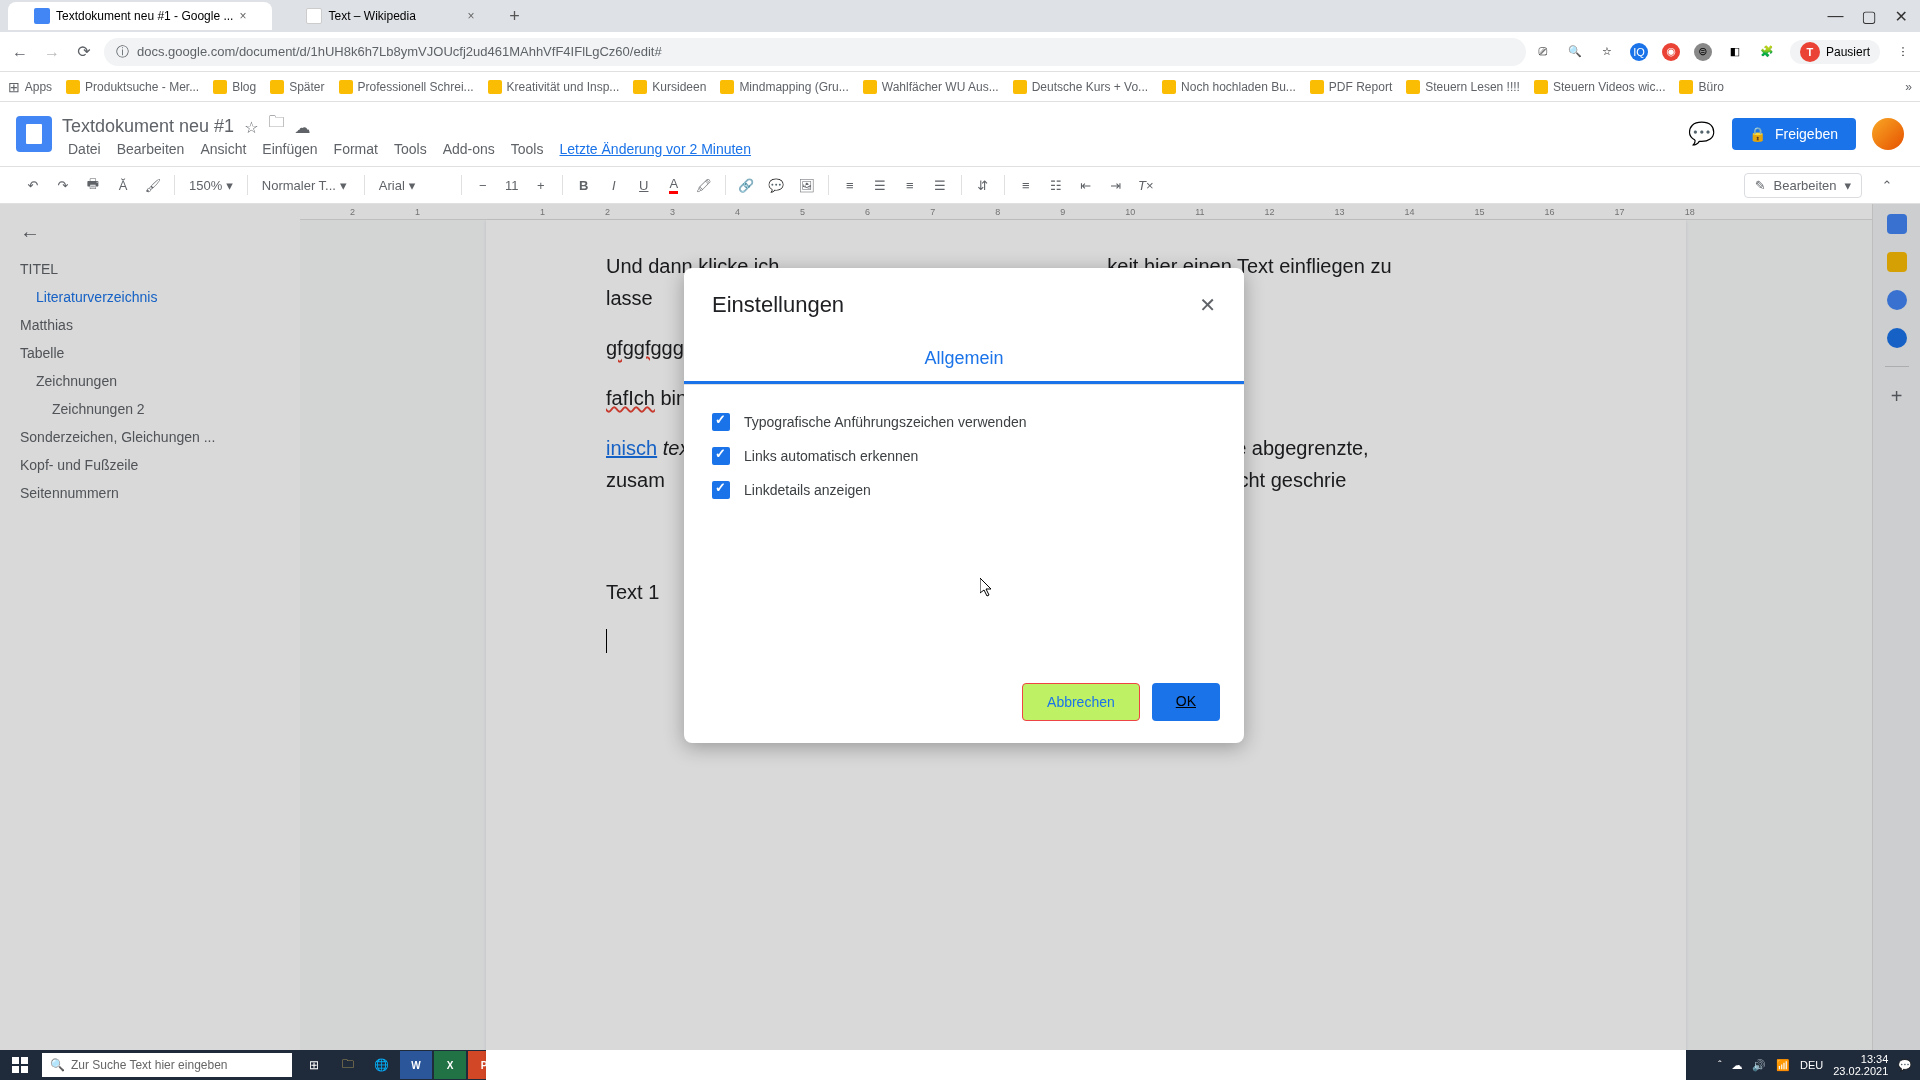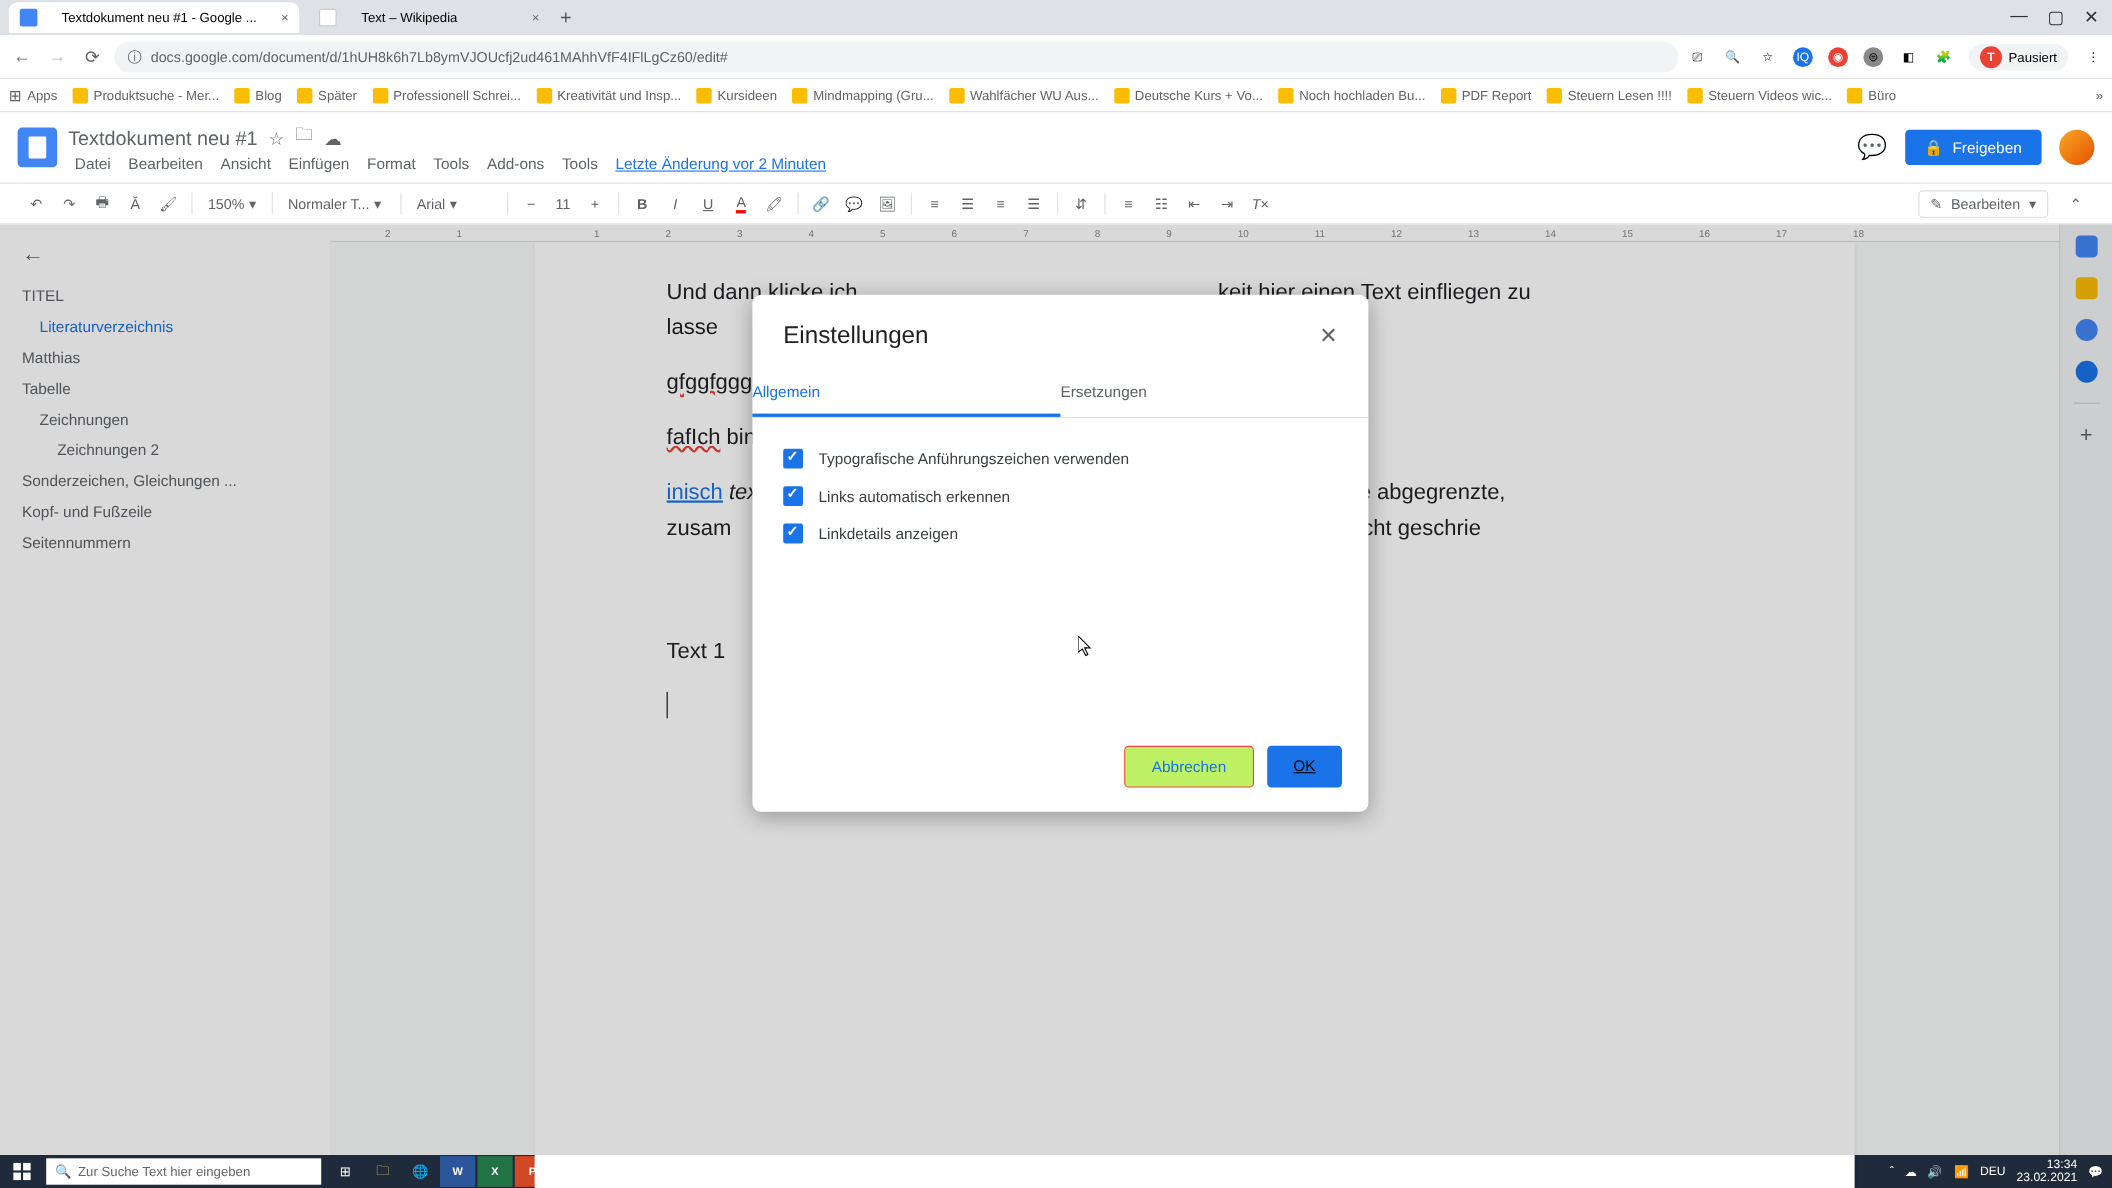--- a/index.html
+++ b/index.html
@@ -1,20 +1,20 @@
 <!DOCTYPE html>
 <html><head>
 <meta charset="utf-8">
 <style>
 * { margin: 0; padding: 0; box-sizing: border-box; font-family: Arial, sans-serif; }
 body { width: 1920px; height: 1080px; overflow: hidden; background: #fff; position: relative; transform-origin: top left; }
 
 
 .browser-top { height: 32px; background: #dee1e6; display: flex; align-items: center; }
-.tab { height: 28px; background: #fff; border-radius: 8px 8px 0 0; display: inline-flex; align-items: center; padding: 0 10px; margin-left: 8px; font-size: 12px; gap: 22px; min-width: 220px; position: relative; }
+.tab { height: 28px; background: #fff; border-radius: 8px 8px 0 0; display: inline-flex; align-items: center; padding: 0 26px; margin-left: 8px; font-size: 12px; gap: 6px; min-width: 220px; position: relative; }
 .tab.inactive { background: #dee1e6; }
 .tab-favicon { width: 16px; height: 16px; border-radius: 2px; }
 .tab-close { margin-left: auto; color: #666; cursor: pointer; }
 .new-tab { width: 28px; display: flex; align-items: center; justify-content: center; color: #555; font-size: 18px; }
 .win-controls { margin-left: auto; display: flex; gap: 18px; padding-right: 12px; color: #333; }
 
 .browser-bar { height: 40px; background: #fff; display: flex; align-items: center; padding: 0 8px; gap: 8px; border-bottom: 1px solid #e0e0e0; }
 .nav-btn { width: 24px; height: 24px; display: flex; align-items: center; justify-content: center; color: #5f6368; border-radius: 50%; }
 .nav-btn.disabled { color: #bbb; }
 .url-bar { flex: 1; height: 28px; background: #f1f3f4; border-radius: 14px; display: flex; align-items: center; padding: 0 12px; font-size: 13px; color: #5f6368; gap: 8px; }
@@ -68,21 +68,21 @@
 .page p { margin-bottom: 18px; }
 .cursor { display: inline-block; width: 1px; height: 24px; background: #000; vertical-align: text-bottom; }
 
 .side-panel { width: 48px; background: #f1f3f4; display: flex; flex-direction: column; align-items: center; padding-top: 10px; gap: 18px; border-left: 1px solid #e0e0e0; position: relative; z-index: 1; }
 .side-icon { width: 20px; height: 20px; border-radius: 4px; }
 .modal { position: absolute; top: 268px; left: 684px; width: 560px; background: #fff; border-radius: 8px; box-shadow: 0 4px 20px rgba(0,0,0,0.3); z-index: 50; }
 .modal-header { padding: 24px 28px 0; display: flex; align-items: center; justify-content: space-between; gap: 40px; }
 .modal-title { font-size: 22px; color: #202124; }
 .modal-close { font-size: 20px; color: #5f6368; cursor: pointer; }
 .modal-tabs { display: flex; border-bottom: 1px solid #e0e0e0; margin-top: 18px; }
-.modal-tab { flex: 1; text-align: left; padding: 12px 0; font-size: 14px; color: #5f6368; cursor: pointer; }
+.modal-tab { flex: 1; text-align: center; padding: 12px 0; font-size: 18px; color: #5f6368; cursor: pointer; }
 .modal-tab.active { color: #1a73e8; border-bottom: 3px solid #1a73e8; font-weight: 500; }
 .modal-tab.active span { border-bottom: none; }
 .modal-body { padding: 20px 28px; min-height: 280px; }
 .check-row { display: flex; align-items: center; gap: 14px; padding: 8px 0; font-size: 14px; color: #3c4043; }
 .checkbox { width: 18px; height: 18px; background: #1a73e8; border-radius: 2px; position: relative; }
 .checkbox::after { content: '✓'; position: absolute; color: #fff; font-size: 13px; left: 3px; top: -1px; font-weight: bold; }
 .modal-footer { padding: 18px 24px 22px; display: flex; justify-content: flex-end; gap: 12px; }
 .btn { padding: 10px 24px; border-radius: 4px; font-size: 14px; cursor: pointer; }
 .btn-secondary { background: #bef264; border: 1px solid #ef4444; color: #1a73e8; }
 .btn-primary { background: #1a73e8; color: #000000; border: none; font-weight: 500; text-decoration: underline; }
@@ -365,21 +365,20 @@
   </div>
 </div>
 
 <div class="modal">
   <div class="modal-header">
     <span class="modal-title">Einstellungen</span>
     <span class="modal-close">✕</span>
   </div>
   <div class="modal-tabs">
     <div class="modal-tab active"><span>Allgemein</span></div>
-    <div class="modal-tab"><span>Ersetzungen</span></div>
   </div>
   <div class="modal-body">
     <div class="check-row">
       <div class="checkbox"></div>
       <span>Typografische Anführungszeichen verwenden</span>
     </div>
     <div class="check-row">
       <div class="checkbox"></div>
       <span>Links automatisch erkennen</span>
     </div>

